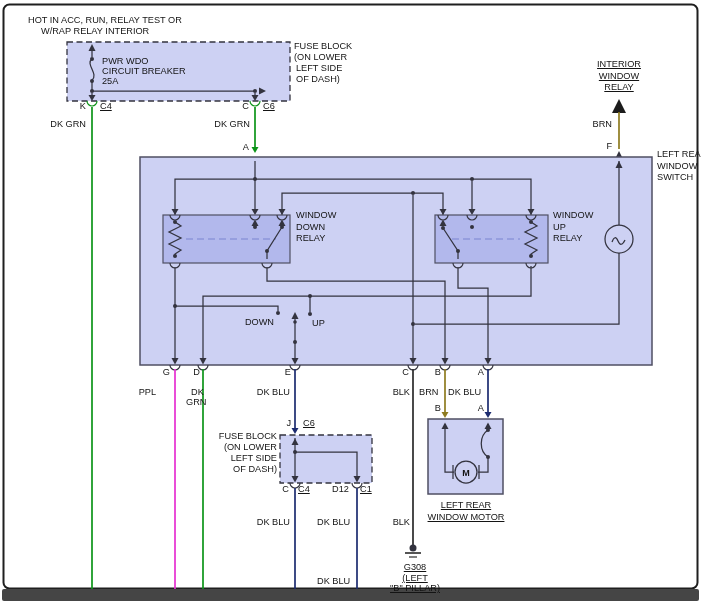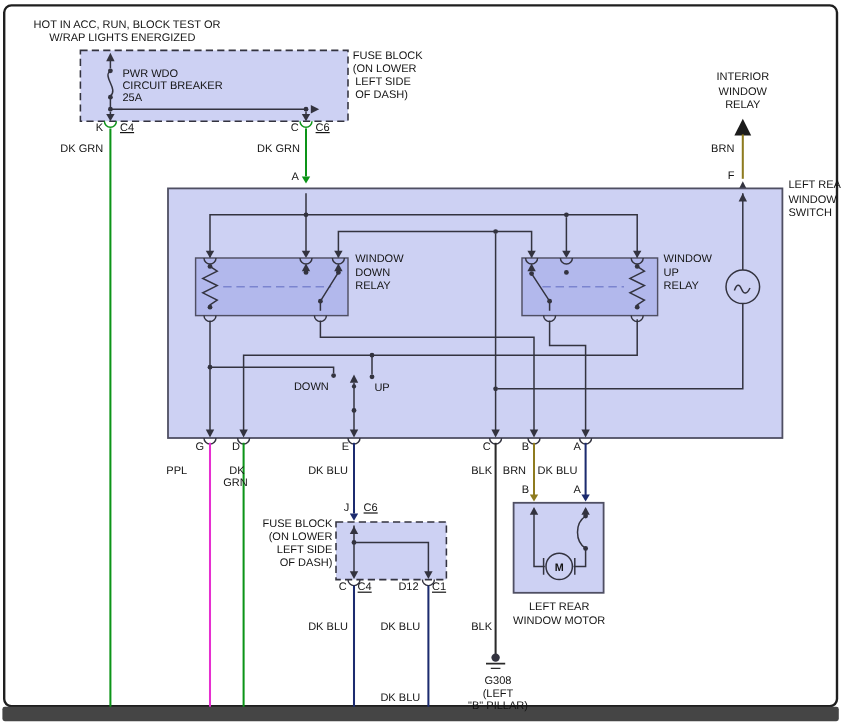--- a/index.html
+++ b/index.html
@@ -1,21 +1,21 @@
 <!DOCTYPE html>
 <html style="--c-line: #33333f; --c-box_fill: #cdd1f3; --c-relay_fill: #b2b8ec; --c-box_border: #4f4f63; --c-link: #7b84cf; --c-dk_grn: #0c9418; --c-ppl: #e62fd0; --c-dk_blu: #1c2b6f; --c-brn: #8e7b1f; --c-blk: #2a2a2a;"><head>
 <meta charset="utf-8">
 <style>
   html,body{margin:0;padding:0;background:#ffffff;}
   #stage{position:relative;width:701px;height:602px;background:#fff;overflow:hidden;
          font-family:"Liberation Sans",sans-serif;}
   #wiring{position:absolute;left:0;top:0;}
   .lbl{position:absolute;font-size:9.2px;line-height:1.12;color:#141414;white-space:nowrap;}
   .r{transform:translateX(-100%);}
-  .ctr{transform:translateX(-50%);}
+  .ctr{transform:translateX(-50%);text-decoration:underline;}
   .u{text-decoration:underline;}
   .ln{stroke:var(--c-line,#33333f);stroke-width:1.25;fill:none;}
   .dt{fill:var(--c-line,#33333f);stroke:none;}
   .ar{fill:var(--c-line,#33333f);stroke:none;}
   .cup{stroke:var(--c-line,#33333f);stroke-width:1.2;fill:none;}
   .cupg{stroke:var(--c-dk_grn,#0c9418);stroke-width:1.2;fill:none;}
   .boxfill{fill:var(--c-box_fill,#cdd1f3);stroke:var(--c-box_border,#4f4f63);stroke-width:1.5;}
   .dashbox{fill:var(--c-box_fill,#cdd1f3);stroke:var(--c-line,#33333f);stroke-width:1.3;stroke-dasharray:6 3.5;}
   .relay{fill:var(--c-relay_fill,#b2b8ec);stroke:var(--c-box_border,#4f4f63);stroke-width:1.2;}
   .mech{stroke:var(--c-link,#7b84cf);stroke-width:1.2;stroke-dasharray:7 4;fill:none;}
@@ -216,22 +216,22 @@
       <text x="466" y="476" text-anchor="middle" class="msym">M</text>
     </g>
 
     <g>
       <circle cx="413" cy="548" r="3.5" class="dt" fill="var(--c-blk,#2a2a2a)"></circle>
       <path d="M405,553 H421" stroke="var(--c-blk,#2a2a2a)" stroke-width="1.6" fill="none"></path>
       <path d="M409,557 H417" stroke="var(--c-blk,#2a2a2a)" stroke-width="1.2" fill="none"></path>
     </g>
   </svg>
 
-  <div class="lbl" style="left:28px;top:15px">HOT IN ACC, RUN, BLOCK TEST OR</div>
-  <div class="lbl" style="left:41px;top:26px">W/RAP LIGHTS ENERGIZED</div>
+  <div class="lbl" style="left:28px;top:15px">HOT IN ACC, RUN, RELAY TEST OR</div>
+  <div class="lbl" style="left:41px;top:26px">W/RAP RELAY INTERIOR</div>
 
   <div class="lbl" style="left:102px;top:56px">PWR WDO</div>
   <div class="lbl" style="left:102px;top:66px">CIRCUIT BREAKER</div>
   <div class="lbl" style="left:102px;top:76px">25A</div>
 
   <div class="lbl" style="left:294px;top:41px">FUSE BLOCK</div>
   <div class="lbl" style="left:294px;top:52px">(ON LOWER</div>
   <div class="lbl" style="left:296px;top:63px">LEFT SIDE</div>
   <div class="lbl" style="left:296px;top:74px">OF DASH)</div>
 

